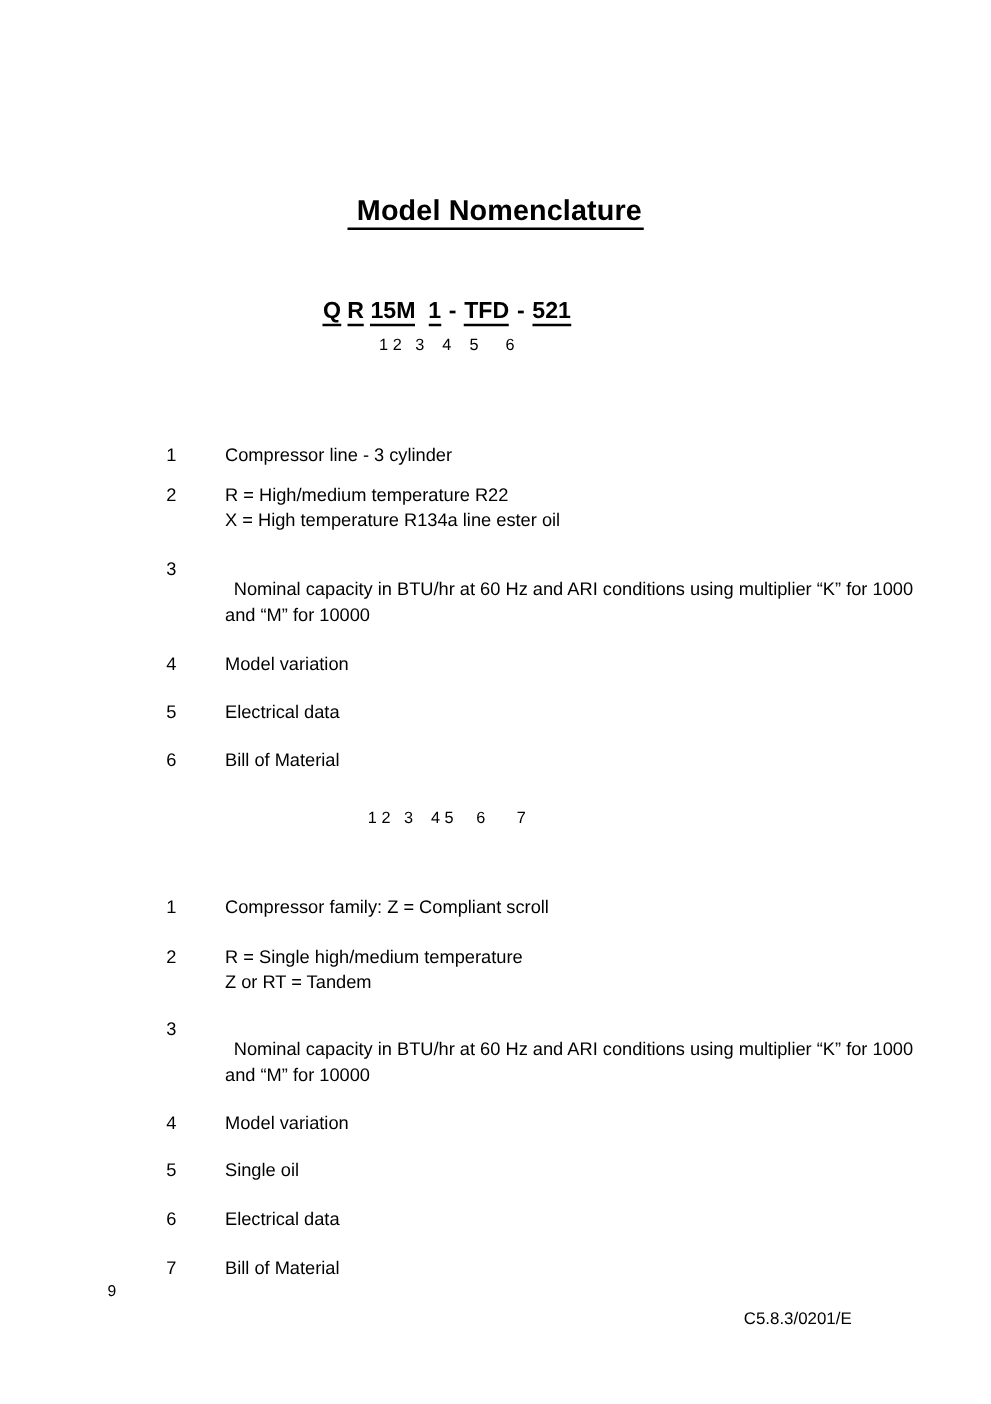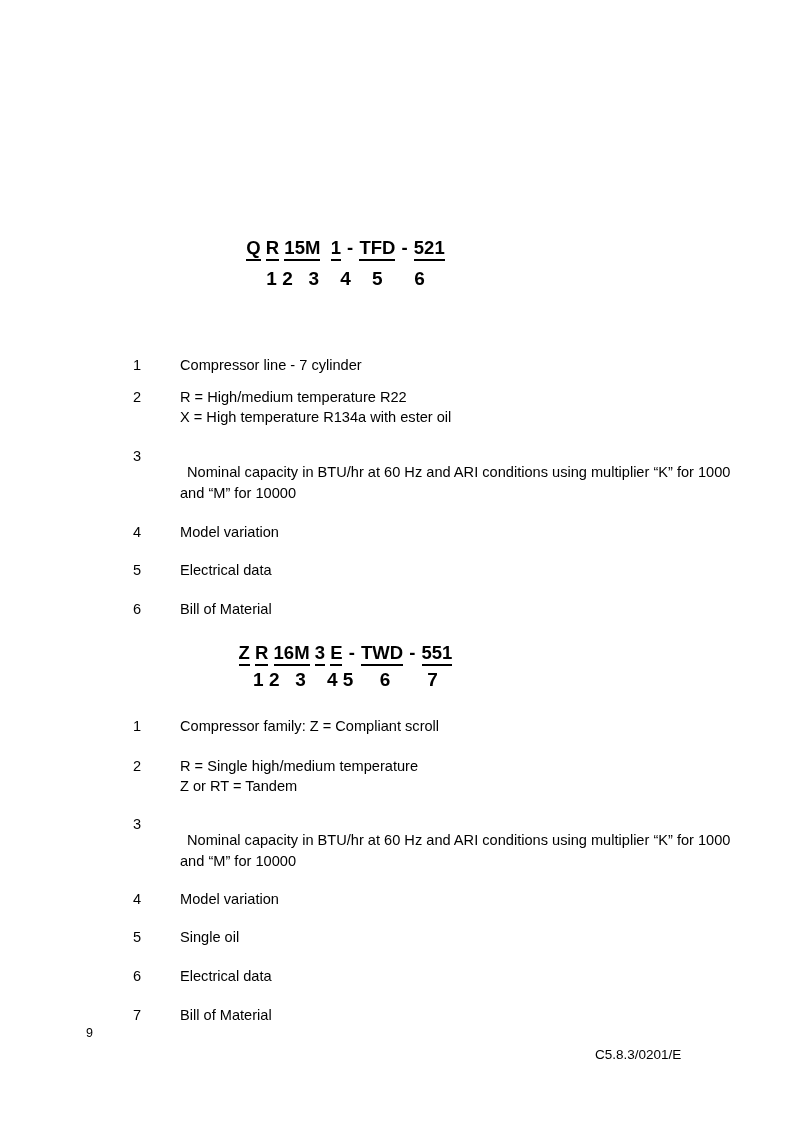--- a/index.html
+++ b/index.html
@@ -34,40 +34,40 @@
   .doc-title .under {
     border-bottom: 2.5px solid #000;
     padding: 0 1px 1px 7px;
     display: inline-block;
     line-height: 1.15;
   }
 
   
   .code-block {
     position: absolute;
-    left: 4px;
+    left: 16px;
     width: 683px;
     text-align: center;
   }
   .code-line {
     font-size: 18.5px;
     font-weight: bold;
     white-space: pre;
     line-height: 1.25;
   }
   .code-line .seg {
     border-bottom: 2px solid #000;
     padding-bottom: 1px;
   }
   .code-line .sep {
     padding: 0 1px;
   }
   .index-line {
-    font-size: 19px;
-    font-weight: bold;
+    font-size: 13px;
+    font-weight: normal;
     white-space: pre;
     margin-top: 9px;
     line-height: 1.2;
   }
 
   
   .defs {
     position: absolute;
     left: 133px;
     width: 620px;
@@ -106,56 +106,58 @@
     font-size: 13.5px;
     line-height: 1;
     margin-left: 32px;
   }
 </style>
 </head>
 <body>
 
 <div class="page">
 
+  <div class="doc-title">
+    <span class="under">Model Nomenclature</span>
+  </div>
 
   <div class="code-block" style="top:236px;">
     <div class="code-line"><span class="seg">Q</span> <span class="seg">R</span> <span class="seg">15M</span>  <span class="seg">1</span> <span class="sep">-</span> <span class="seg">TFD</span> <span class="sep">-</span> <span class="seg">521</span></div>
     <div class="index-line">1 2   3    4    5      6</div>
   </div>
 
   <div class="defs" style="top:355px;">
     <div class="def-row" style="margin-bottom:11px;">
       <div class="def-num">1</div>
-      <div class="def-text">Compressor line - 7 cylinder</div>
+      <div class="def-text">Compressor line - 3 cylinder</div>
     </div>
     <div class="def-row" style="margin-bottom:18px;">
       <div class="def-num">2</div>
       <div class="def-text">R = High/medium temperature R22
-X = High temperature R134a with ester oil</div>
+X = High temperature R134a line ester oil</div>
     </div>
     <div class="def-row" style="margin-bottom:18px;">
       <div class="def-num">3</div>
       <div class="def-text indented">Nominal capacity in BTU/hr at 60 Hz and ARI conditions using multiplier “K” for 1000 and “M” for 10000</div>
     </div>
     <div class="def-row" style="margin-bottom:18px;">
       <div class="def-num">4</div>
       <div class="def-text">Model variation</div>
     </div>
     <div class="def-row" style="margin-bottom:18px;">
       <div class="def-num">5</div>
       <div class="def-text">Electrical data</div>
     </div>
     <div class="def-row">
       <div class="def-num">6</div>
       <div class="def-text">Bill of Material</div>
     </div>
   </div>
 
   <div class="code-block" style="top:641px;">
-    <div class="code-line"><span class="seg">Z</span> <span class="seg">R</span> <span class="seg">16M</span> <span class="seg">3</span> <span class="seg">E</span> <span class="sep">-</span> <span class="seg">TWD</span> <span class="sep">-</span> <span class="seg">551</span></div>
     <div class="index-line" style="margin-top:5px;">1 2   3    4 5     6       7</div>
   </div>
 
   <div class="defs" style="top:716px;">
     <div class="def-row" style="margin-bottom:19px;">
       <div class="def-num">1</div>
       <div class="def-text">Compressor family:  Z = Compliant scroll</div>
     </div>
     <div class="def-row" style="margin-bottom:17px;">
       <div class="def-num">2</div>

